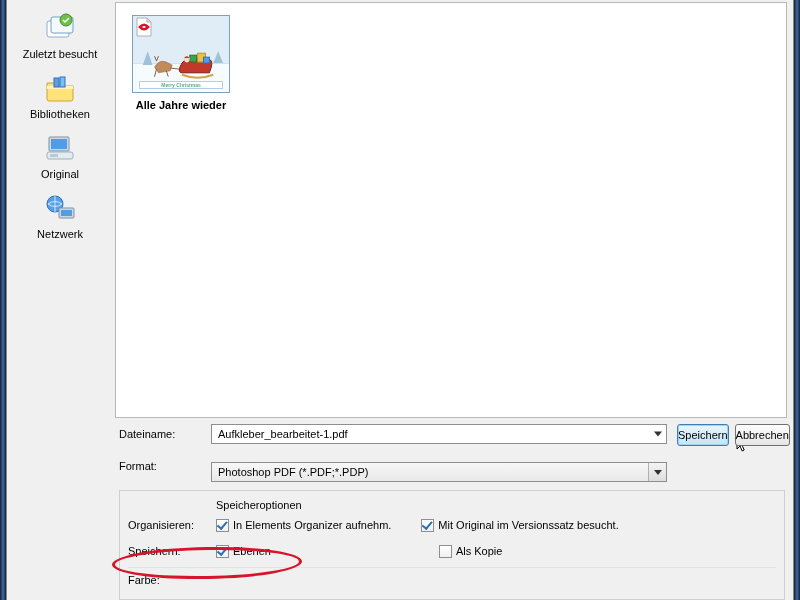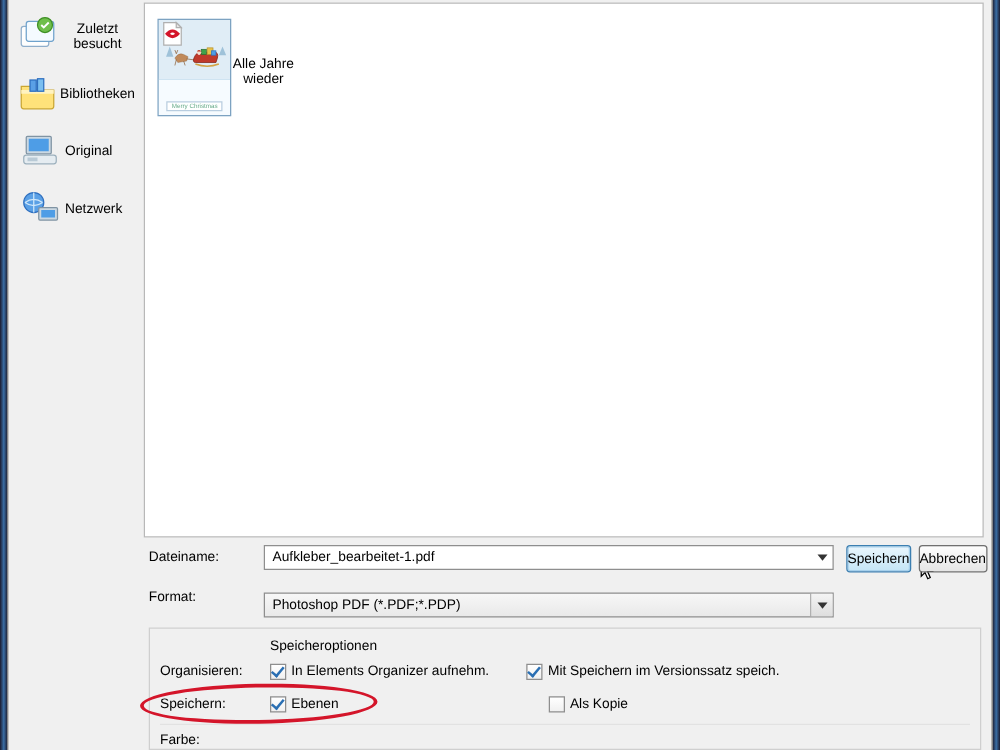--- a/index.html
+++ b/index.html
@@ -39,20 +39,21 @@
     padding-top: 8px;
     background: #f0f0f0;
     display: flex;
     flex-direction: column;
     align-items: center;
     gap: 8px;
   }
   .sidebar-item {
     width: 96px;
     display: flex;
+    flex-direction: column;
     align-items: center;
     text-align: center;
     padding: 2px 0 0 0;
     cursor: pointer;
   }
   .sidebar-item .icon-slot {
     width: 40px; height: 36px;
     display: flex; align-items: center; justify-content: center;
   }
   .sidebar-item-label {
@@ -71,22 +72,24 @@
     margin: 2px 6px 4px 2px;
     background: #fff;
     border: 1px solid #b8b8b8;
     height: 430px;
     padding: 12px 10px;
     position: relative;
   }
   .file-item {
     width: 110px;
     display: flex;
+    flex-direction: column;
     align-items: center;
     text-align: center;
+    font-weight: bold;
   }
   .thumb {
     width: 98px; height: 78px;
     border: 1px solid #7da2c1;
     background: #eaf4fb;
     position: relative;
     overflow: hidden;
   }
   .thumb-sky { position:absolute; inset:0; background:#e0edf6; }
   .thumb-snow { position:absolute; left:0; right:0; bottom:0; height:38%; background:#f6fbff; border-top:1px solid #cfe4f2; }
@@ -182,21 +185,21 @@
   }
   .cursor-arrow {
     position:absolute; width:14px; height:18px;
     pointer-events:none;
   }
 
   
   .groupbox {
     margin: 2px 8px 0 6px;
     border: 1px solid #cfcfcf;
-    padding: 4px 8px 0 8px;
+    padding: 4px 8px 12px 8px;
     background: #f0f0f0;
     position: relative;
   }
   .group-row {
     display: flex;
     align-items: center;
     min-height: 20px;
   }
   .group-lbl {
     width: 88px;
@@ -379,21 +382,21 @@
           <div>Speicheroptionen</div>
         </div>
         <div class="group-row">
           <div class="group-lbl">Organisieren:</div>
           <label class="chk">
             <span class="box checked"></span>
             <span>In Elements Organizer aufnehm.</span>
           </label>
           <label class="chk">
             <span class="box checked"></span>
-            <span>Mit Speichern im Versionssatz speich.</span>
+            <span>Mit Original im Versionssatz besucht.</span>
           </label>
         </div>
         <div class="group-row" style="margin-top:6px;">
           <div class="group-lbl">Speichern:</div>
           <label class="chk" style="margin-right:168px;">
             <span class="box checked"></span>
             <span>Ebenen</span>
           </label>
           <label class="chk">
             <span class="box"></span>

